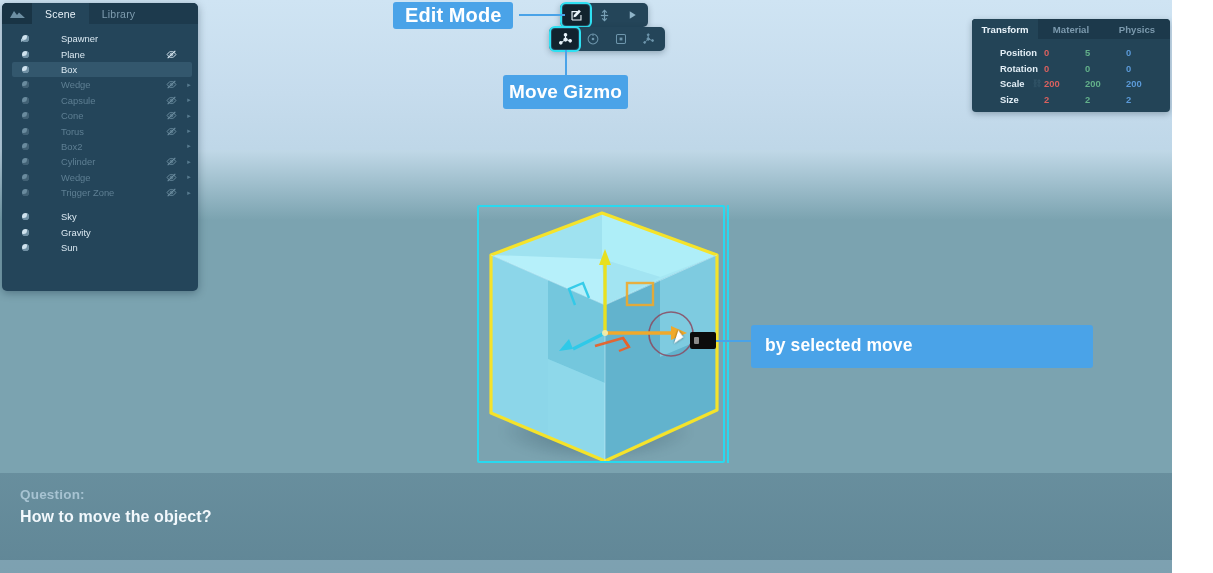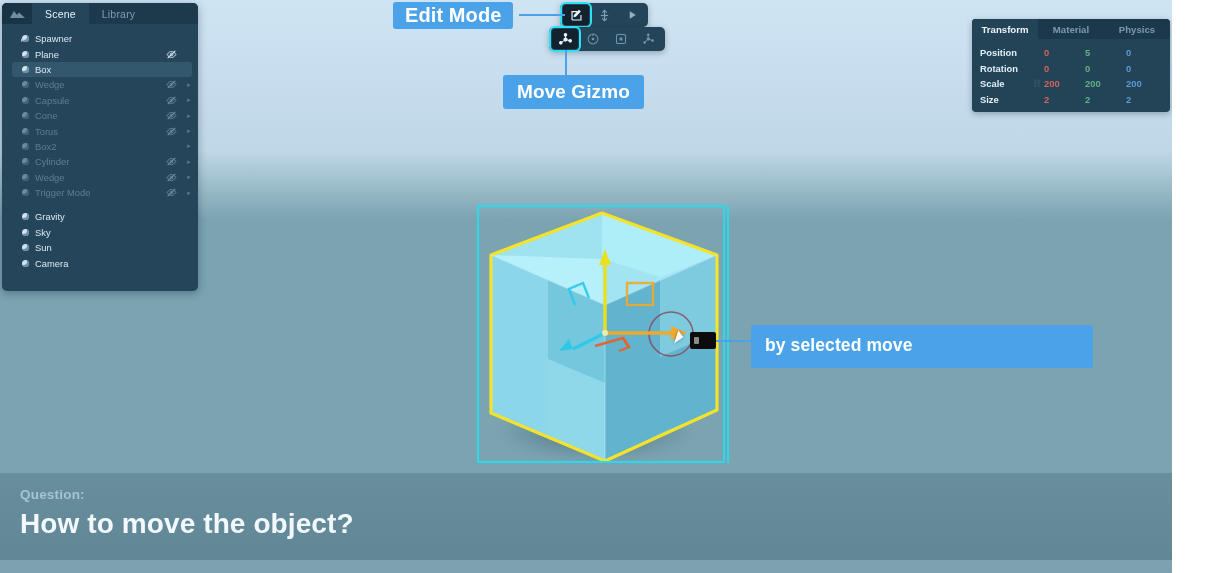--- a/index.html
+++ b/index.html
@@ -99,20 +99,21 @@
   }
   .sb-tab.active { color:#e9f3fa; background:#24455a; }
   .sb-list { padding:7px 0 0 0; }
   .sb-row {
     position:relative;
     height:15.4px;
     display:flex; align-items:center;
     padding-left:20px;
     font-size:9.4px;
     color:#dbe9f2;
+    gap:26px;
   }
   .sb-row.dim { color:#5e7f93; }
   .sb-row.sel { background:#33576d; border-radius:2px; margin:0 6px 0 10px; padding-left:10px; }
   .sb-caret {
     position:absolute; left:19px; top:50%; transform:translateY(-50%);
     color:#9fbccd; font-size:7px; line-height:1;
   }
   .sb-dot {
     width:7px;height:7px;border-radius:50%;
     background:#cfe2ee;
@@ -151,21 +152,21 @@
   .callout {
     position:absolute;
     background:#4aa3e8;
     color:#ffffff;
     border-radius:3px;
     font-weight:bold;
     letter-spacing:.1px;
     display:flex; align-items:center;
   }
   #co-edit { left:393px; top:2px; height:27px; padding:0 12px; font-size:20px; }
-  #co-move { left:503px; top:75px; height:34px; padding:0 14px; font-size:19px; }
+  #co-move { left:503px; top:75px; height:34px; padding:0 6px; font-size:19px; }
   #co-drag {
     left:751px; top:325px; width:342px; padding:9px 14px 11px 14px;
     font-size:17.5px; line-height:1.33; display:block;
   }
   .co-line-h { position:absolute; background:#4aa3e8; }
   #lead-edit { left:519px; top:14px; width:46px; height:2px; }
   #lead-move { left:565px; top:50px; width:2px; height:40px; }
   #lead-drag { left:716px; top:340px; width:38px; height:2px; }
 
   
@@ -182,31 +183,31 @@
     margin-top:16px;
   }
   .tp-tabs { display:flex; height:20px; background:#1c394b; }
   .tp-tab {
     flex:1; display:flex; align-items:center; justify-content:center;
     font-size:9.6px; color:#7c9aae; font-weight:bold;
   }
   .tp-tab.active { color:#eaf4fb; background:#234457; }
   .tp-rows { padding:6px 0 0 0; }
   .tp-row { display:flex; align-items:center; height:15.5px; font-size:9.4px; }
-  .tp-name { width:58px; padding-left:8px; color:#e2eef6; font-weight:bold; }
+  .tp-name { width:58px; padding-left:28px; color:#e2eef6; font-weight:bold; }
   .tp-lock { width:14px; text-align:center; color:#3e6275; font-size:8px; }
   .tp-v { width:41px; text-align:left; font-weight:bold; }
   .tp-x { color:#d9615f; }
   .tp-y { color:#63b08a; }
   .tp-z { color:#5b9ad8; }
 
   
   #question { position:absolute; left:20px; top:487px; }
   #q-label { font-size:13.5px; font-weight:bold; color:#a7c3d2; letter-spacing:.2px; }
-  #q-text { margin-top:6px; font-size:28px; font-weight:bold; color:#f2f8fc; letter-spacing:.1px; }
+  #q-text { margin-top:6px; font-size:16px; font-weight:bold; color:#f2f8fc; letter-spacing:.1px; }
 </style>
 </head>
 <body>
 
 <div id="stage">
 
   <div id="viewport">
     <div class="sky"></div>
     <div class="floor-wrap">
       
@@ -407,46 +408,42 @@
             <svg class="sb-eye" viewBox="0 0 16 16" fill="none" stroke="#7b9cae" stroke-width="1.3">
               <path d="M1.6 8 C3.6 4.8 6 3.6 8 3.6 C10 3.6 12.4 4.8 14.4 8 C12.4 11.2 10 12.4 8 12.4 C6 12.4 3.6 11.2 1.6 8 Z"></path>
               <circle cx="8" cy="8" r="1.9"></circle>
               <line x1="2.4" y1="13.4" x2="13.6" y2="2.6" stroke-width="1.5"></line>
             </svg>
             <span class="sb-chev">▸</span>
           </span>
         </div>
         <div class="sb-row dim">
           <span class="sb-dot"></span>
-          <span class="sb-label">Trigger Mode</span>
+          <span class="sb-label">Trigger Zone</span>
           <span class="sb-right">
             <svg class="sb-eye" viewBox="0 0 16 16" fill="none" stroke="#7b9cae" stroke-width="1.3">
               <path d="M1.6 8 C3.6 4.8 6 3.6 8 3.6 C10 3.6 12.4 4.8 14.4 8 C12.4 11.2 10 12.4 8 12.4 C6 12.4 3.6 11.2 1.6 8 Z"></path>
               <circle cx="8" cy="8" r="1.9"></circle>
               <line x1="2.4" y1="13.4" x2="13.6" y2="2.6" stroke-width="1.5"></line>
             </svg>
             <span class="sb-chev">▸</span>
           </span>
         </div>
         <div class="sb-gap"></div>
         <div class="sb-row">
           <span class="sb-dot"></span>
+          <span class="sb-label">Sky</span>
+        </div>
+        <div class="sb-row">
+          <span class="sb-dot"></span>
           <span class="sb-label">Gravity</span>
         </div>
         <div class="sb-row">
           <span class="sb-dot"></span>
-          <span class="sb-label">Sky</span>
-        </div>
-        <div class="sb-row">
-          <span class="sb-dot"></span>
           <span class="sb-label">Sun</span>
-        </div>
-        <div class="sb-row">
-          <span class="sb-dot"></span>
-          <span class="sb-label">Camera</span>
         </div>
       </div>
   </div>
 
   <div class="tbar" id="tbar-top">
     <div class="tbtn active ring">
       <svg width="13" height="13" viewBox="0 0 16 16" fill="none" stroke="#e9f4fb" stroke-width="1.4">
         <path d="M2.5 13.5 L2.5 3.2 L9.5 3.2"></path>
         <path d="M13.5 7.5 L13.5 13.5 L2.5 13.5"></path>
         <path d="M7.2 9.6 L13.4 3.2 L11.0 1.0 L4.8 7.3 L4.4 10.2 Z" fill="#e9f4fb" stroke="none"></path>

